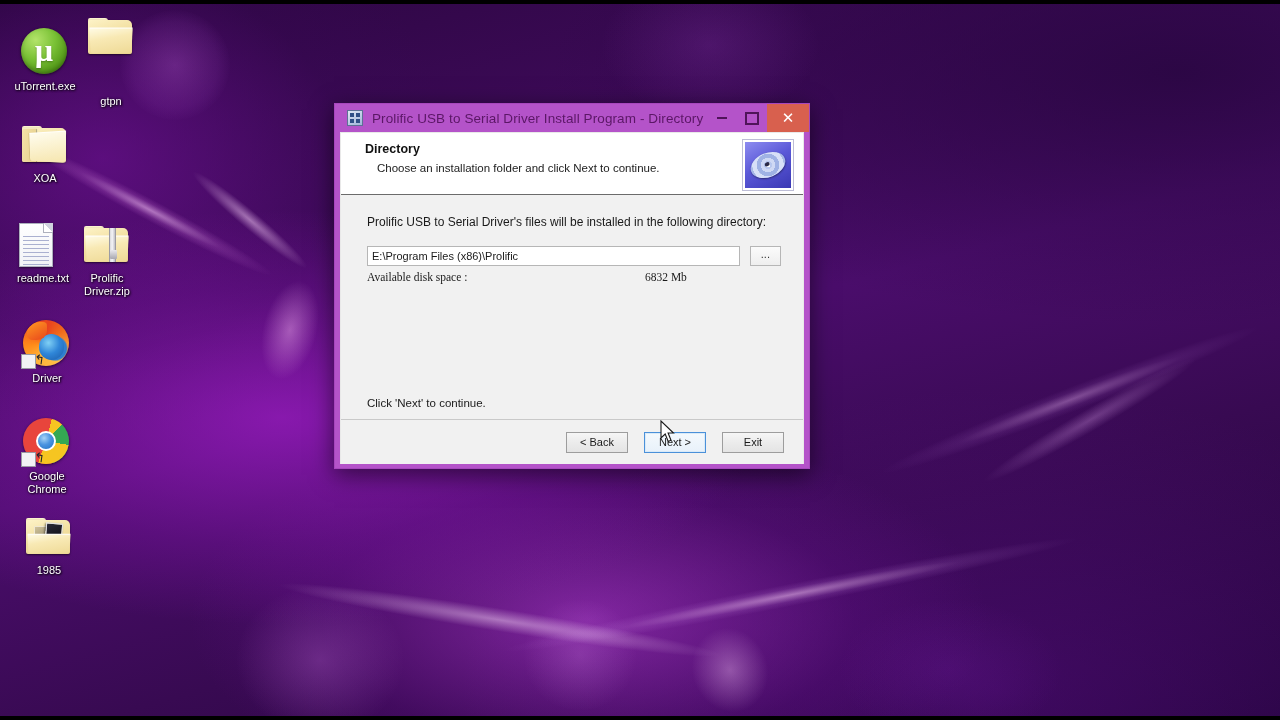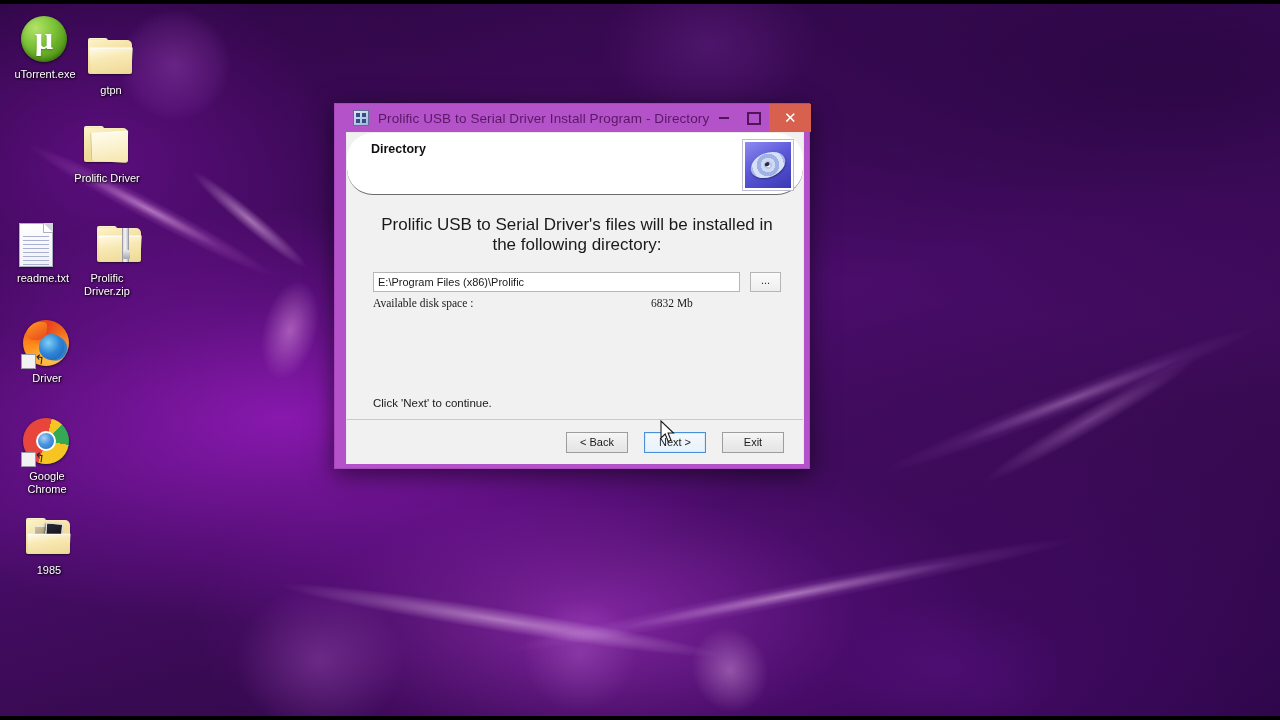--- a/index.html
+++ b/index.html
@@ -257,21 +257,21 @@
     transform: scaleX(-1) translateX(-11px) rotate(-8deg);
   }
 
   
   #installer {
     position: absolute; left: 334px; top: 103px; width: 476px; height: 366px;
     z-index: 30;
     background: #b453c9;
     border: 1px solid #a746bd;
     box-shadow: 0 6px 22px rgba(0,0,0,0.55);
-    padding: 0 5px 6px 11px;
+    padding: 0 5px 6px 5px;
   }
   #titlebar {
     height: 28px; display: flex; align-items: center;
     background: transparent; position: relative;
     margin: 0 -5px;
     padding-left: 12px;
   }
   #title-icon {
     width: 16px; height: 16px; margin-right: 9px; position: relative; flex: none;
   }
@@ -298,21 +298,20 @@
   .wc.close span { line-height: 1; font-family: "DejaVu Sans", sans-serif; }
 
   #client {
     background: #f1f1f1; height: 332px; position: relative;
     border: 1px solid #e9e9e9;
   }
   #header-band {
     height: 62px; background: #ffffff; position: relative;
     border-bottom: 1px solid #6b6b6b;
     padding: 9px 0 0 24px;
-    border-radius: 26px;
   }
   #hdr-title { font-size: 12.5px; font-weight: bold; color: #111; }
   #hdr-sub { font-size: 11.5px; color: #222; margin-top: 6px; padding-left: 12px; }
   #hdr-art {
     position: absolute; right: 10px; top: 7px; width: 50px; height: 50px;
     background: linear-gradient(150deg,#8d8cf0 0%, #5b59d8 45%, #3a38b4 100%);
     border: 2px solid #ffffff;
     box-shadow: 0 0 0 1px #bdbdd6;
     display: flex; align-items: center; justify-content: center;
   }
@@ -323,21 +322,21 @@
     transform: rotate(-22deg);
     box-shadow: 0 1px 2px rgba(0,0,0,0.45);
     position: relative;
   }
   .cd::after {
     content: ""; position: absolute; left: 42%; top: 36%; width: 5px; height: 4px;
     border-radius: 50%; background: #2a2a46;
   }
 
   #body { padding: 20px 22px 0 26px; position: relative; height: 224px; }
-  #intro { font-size: 17px; color: #1a1a1a; text-align: center; }
+  #intro { font-size: 12px; color: #1a1a1a; }
   #path-row { display: flex; align-items: flex-start; margin-top: 17px; }
   #path-input {
     width: 382px; height: 20px;
     background: #fff; border: 1px solid #b6b6b6;
     font-size: 11px; color: #1a1a1a;
     padding: 0 4px; line-height: 18px;
     font-family: "Liberation Sans", sans-serif;
   }
   #browse-btn {
     margin-left: 10px; width: 32px; height: 20px;
@@ -398,50 +397,50 @@
   <div class="streak s3"></div>
   <div class="streak s4"></div>
   <div class="streak s5"></div>
   <div class="streak s6"></div>
   <div class="streak s7"></div>
   <div class="streak s8"></div>
 </div>
 
 <div id="desktop-icons">
 
-  <div class="desk-icon" style="left:8px; top:16px;">
+  <div class="desk-icon" style="left:8px; top:28px;">
     <div class="di-img">
       <div class="ic-utorrent"></div>
     </div>
     <div class="di-label">uTorrent.exe</div>
   </div>
 
-  <div class="desk-icon" style="left:74px; top:32px;">
+  <div class="desk-icon" style="left:74px; top:12px;gap:31px;">
     <div class="di-img">
       <div class="ic-folder">
         <div class="tab"></div>
           <div class="back"></div>
           <div class="front"></div>
       </div>
     </div>
     <div class="di-label">gtpn</div>
   </div>
 
-
-  <div class="desk-icon" style="left:70px; top:120px;">
+  <div class="desk-icon" style="left:8px; top:120px;">
     <div class="di-img">
       <div class="ic-folder open">
         <div class="tab"></div>
           <div class="back"></div>
-          <div class="doc-peek"></div>
+          <div class="leaf"></div>
           <div class="front"></div>
       </div>
     </div>
-    <div class="di-label">Prolific Driver</div>
-  </div>
+    <div class="di-label">XOA</div>
+  </div>
+
 
   <div class="desk-icon" style="left:6px; top:220px;">
     <div class="di-img">
       <div class="ic-doc">
         <div class="page"></div>
         <div class="lines">
             <i></i>
             <i></i>
             <i></i>
             <i></i>
@@ -449,21 +448,21 @@
             <i></i>
             <i></i>
             <i></i>
           </div>
         <div class="fold"></div>
       </div>
     </div>
     <div class="di-label">readme.txt</div>
   </div>
 
-  <div class="desk-icon" style="left:70px; top:220px;align-items:flex-end;">
+  <div class="desk-icon" style="left:70px; top:220px;">
     <div class="di-img">
       <div class="ic-folder">
         <div class="tab"></div>
           <div class="back"></div>
           <div class="front"></div>
           <div class="zipper"></div>
       </div>
     </div>
     <div class="di-label">Prolific Driver.zip</div>
   </div>
@@ -519,20 +518,21 @@
       <div class="wc close">
         <span>✕</span>
       </div>
     </div>
   </div>
 
   <div id="client">
 
     <div id="header-band">
       <div id="hdr-title">Directory</div>
+      <div id="hdr-sub">Choose an installation folder and click Next to continue.</div>
       <div id="hdr-art">
         <div class="cd"></div>
       </div>
     </div>
 
     <div id="body">
       <div id="intro">Prolific USB to Serial Driver's files will be installed in the following directory:</div>
 
       <div id="path-row">
         <input id="path-input" type="text" readonly="" value="E:\Program Files (x86)\Prolific" style="">

